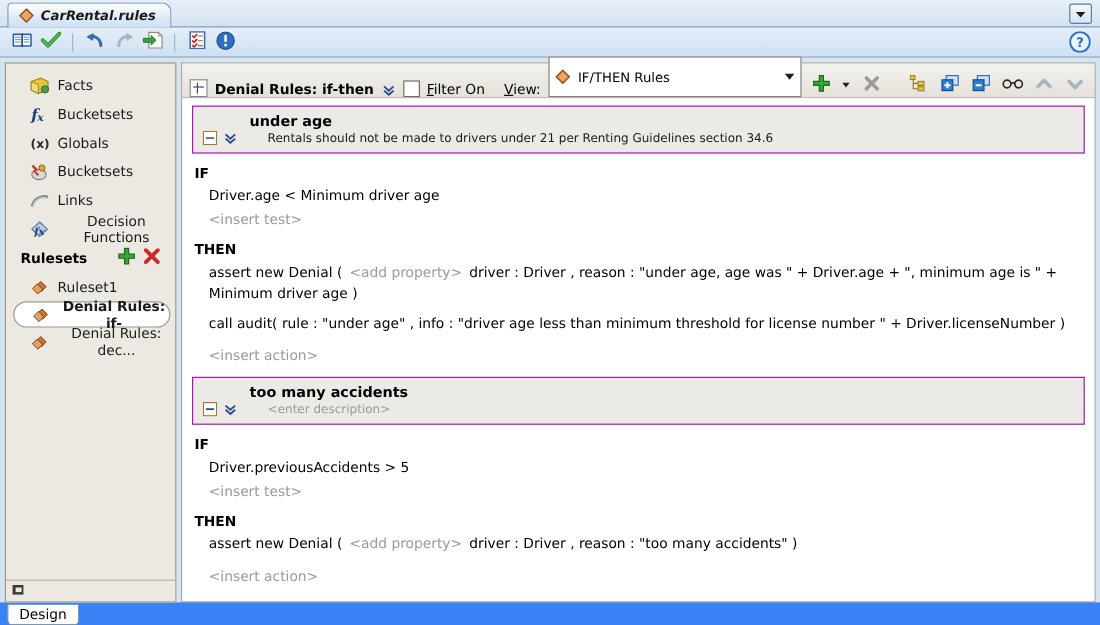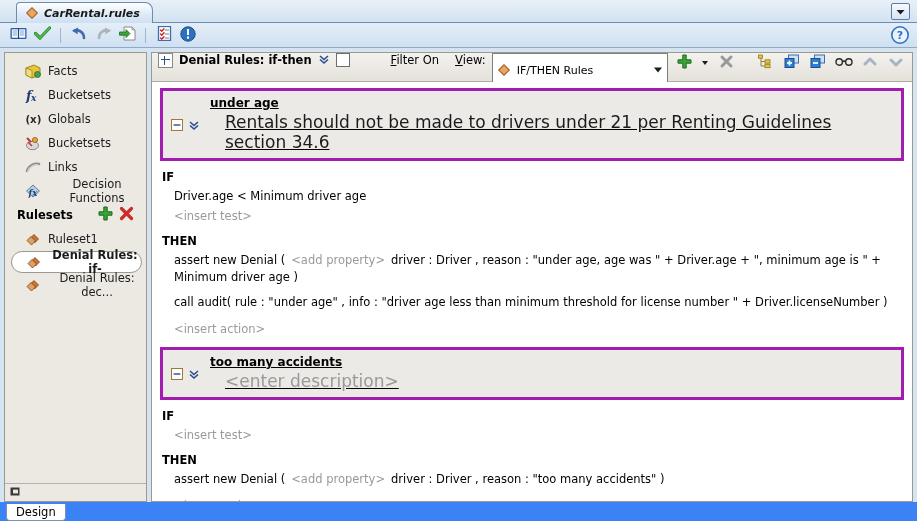--- a/index.html
+++ b/index.html
@@ -38,21 +38,20 @@
     border: 1px solid #6f8cb0;
     border-bottom: none;
     border-radius: 4px 8px 0 0;
     font-style: italic;
     font-weight: bold;
     font-size: 11px;
     color: #1a1a1a;
     box-sizing: border-box;
     position: relative;
     top: 1px;
-    margin-left: 10px;
   }
   .tab-dropdown {
     position: absolute; right: 7px; top: 3px;
     width: 17px; height: 15px;
     border: 1px solid #5f7da3;
     border-radius: 2px;
     background: linear-gradient(to bottom,#f6fafe,#d5e4f4);
     display: flex; align-items: center; justify-content: center;
   }
 
@@ -142,21 +141,21 @@
     background: #ffffff;
     border: 1px solid #9a9a90;
     display: flex; flex-direction: column;
     box-sizing: border-box;
     min-width: 0;
   }
   .editor-toolbar {
     height: 29px;
     background: linear-gradient(to bottom,#f4f2ee 0%, #e4e1da 100%);
     border-bottom: 1px solid #b0ada6;
-    display: flex; align-items: flex-start;
+    display: flex; align-items: flex-end;
     gap: 6px;
     padding: 0 6px;
     box-sizing: border-box;
     flex: 0 0 29px;
   }
   .plusbox {
     width: 13px; height: 13px;
     border: 1px solid #888;
     background: #fff;
     position: relative;
@@ -167,21 +166,21 @@
   }
   .plusbox::before { left: 2px; right: 2px; top: 5px; height: 1px; }
   .plusbox::after  { top: 2px; bottom: 2px; left: 5px; width: 1px; }
   .et-title { font-weight: bold; font-size: 11.5px; white-space: nowrap; }
   .checkbox {
     width: 12px; height: 12px;
     border: 1px solid #6d6d6d;
     background: #fff;
     flex: 0 0 12px;
   }
-  .lbl { font-size: 11.5px; white-space: nowrap; margin-left: 35px; }
+  .lbl { font-size: 11.5px; white-space: nowrap; }
   .und { text-decoration: underline; }
   .combo {
     flex: 1;
     min-width: 40px;
     height: 20px;
     border: 1px solid #7f7f7f;
     background: #ffffff;
     display: flex; align-items: center;
     gap: 6px;
     padding: 16px 4px;
@@ -208,32 +207,31 @@
   .canvas {
     flex: 1;
     background: #ffffff;
     overflow: hidden;
     padding: 6px 8px 0 8px;
     box-sizing: border-box;
     position: relative;
   }
   .rule-head {
     background: #eceae6;
-    border: 3px solid #a21caf;
+    border: 1px solid #a21caf;
     padding: 5px 8px 6px 8px;
     box-sizing: border-box;
     display: flex;
     gap: 6px;
-    align-items: center;
-    text-decoration: underline;
+    align-items: flex-end;
   }
   .rh-ctrls { display: flex; gap: 5px; align-items: center; padding-top: 1px; }
   .rh-text { display: flex; flex-direction: column; gap: 2px; padding-left: 4px; }
   .rule-name { font-weight: bold; font-size: 12px; color: #000; }
-  .rule-desc { font-size: 17px; color: #1b1b1b; padding-left: 15px; }
+  .rule-desc { font-size: 10px; color: #1b1b1b; padding-left: 15px; }
   .rule-desc.placeholder { color: #999; }
   .kw { font-weight: bold; font-size: 11.5px; margin: 9px 0 4px 2px; }
   .line { font-size: 11.5px; margin: 0 0 3px 14px; line-height: 17px; }
   .ph { color: #9a9a9a; }
   .blk { margin-bottom: 9px; }
   .gap14 { display:inline-block; width: 6px; }
 
   
   .bottombar {
     height: 19px;
@@ -660,20 +658,21 @@
               </svg>
             </span>
           </div>
           <div class="rh-text">
             <span class="rule-name">too many accidents</span>
             <span class="rule-desc placeholder">&lt;enter description&gt;</span>
           </div>
         </div>
 
         <div class="kw">IF</div>
+        <div class="line">Driver.previousAccidents  &gt;  5</div>
         <div class="line ph">&lt;insert test&gt;</div>
 
         <div class="kw">THEN</div>
         <div class="line">
           <span>assert new Denial (</span><span class="gap14"></span><span class="ph">&lt;add property&gt;</span><span class="gap14"></span><span>driver : Driver , reason : "too many accidents"  )</span>
         </div>
         <div class="line ph" style="margin-top:10px;">&lt;insert action&gt;</div>
 
       </div>
     </div>

